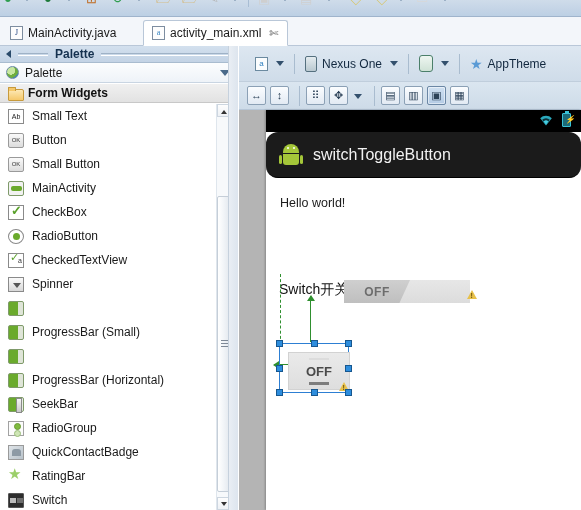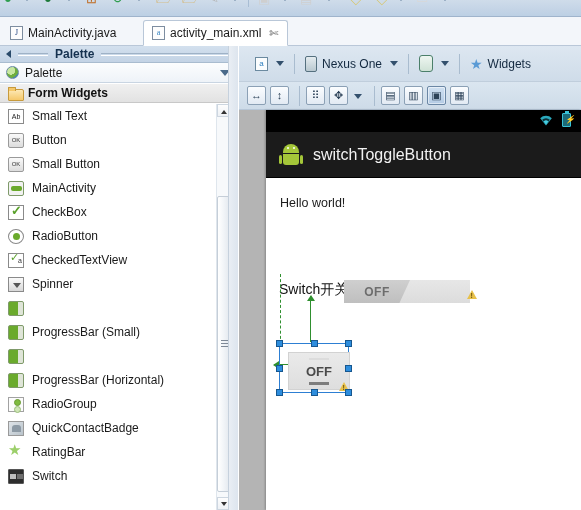--- a/index.html
+++ b/index.html
@@ -240,21 +240,21 @@
   .statusbar {
     height: 22px; background: #000000; position: relative;
   }
   .wifi { position:absolute; right:28px; top:5px; width:14px; height:11px; }
   .batt { position:absolute; right:10px; top:3px; width:9px; height:14px;
     border:1.5px solid #39c2d6; border-radius:1px; background:#1c6a78; }
   .batt:after{content:'';position:absolute;left:2px;top:-3.5px;width:4px;height:2px;background:#39c2d6;}
   .batt i{position:absolute;left:2.5px;top:1px;font-size:8px;color:#b7f0fa;line-height:9px;}
   .actionbar {
     height: 46px; background: #1b1b1b; display:flex; align-items:center;
-    padding-left: 14px; gap: 11px; border-bottom: 1px solid #000;
+    padding-left: 14px; gap: 11px; border-bottom: 1px solid #000; border-radius: 12px;
   }
   .robot { width:22px; height:23px; position: relative; flex:0 0 auto; }
   .robot .head { position:absolute; left:3px; top:1px; width:16px; height:9px;
     background:#a4c639; border-radius:8px 8px 0 0; }
   .robot .body { position:absolute; left:3px; top:11px; width:16px; height:11px;
     background:#a4c639; border-radius:0 0 3px 3px; }
   .robot .ear-l { position:absolute; left:-1px; top:12px; width:3px;height:9px;background:#a4c639;border-radius:2px;}
   .robot .ear-r { position:absolute; right:-1px; top:12px; width:3px;height:9px;background:#a4c639;border-radius:2px;}
   .robot .eye { position:absolute; top:4px; width:2px;height:2px;background:#fff;border-radius:50%;}
   .apptitle { color:#f2f2f2; font-size:16px; font-family:"Liberation Sans",sans-serif; }
@@ -412,20 +412,24 @@
         <span>ProgressBar (Small)</span>
       </div>
       <div class="pal-item">
         <span class="ic ic-pbar"></span>
       </div>
       <div class="pal-item">
         <span class="ic ic-pbar"></span>
         <span>ProgressBar (Horizontal)</span>
       </div>
       <div class="pal-item">
+        <span class="ic ic-seek"></span>
+        <span>SeekBar</span>
+      </div>
+      <div class="pal-item">
         <span class="ic ic-rgroup"></span>
         <span>RadioGroup</span>
       </div>
       <div class="pal-item">
         <span class="ic ic-qcb"></span>
         <span>QuickContactBadge</span>
       </div>
       <div class="pal-item">
         <span class="ic ic-star"></span>
         <span>RatingBar</span>
@@ -471,21 +475,21 @@
       <span class="vsep"></span>
       <div class="tbtn">
         <span style="width:14px;height:17px;border:1.5px solid #4b7f6a;border-radius:3px;background:linear-gradient(to bottom,#eef6f1,#cfe2d6);"></span>
       </div>
       <div class="tbtn">
         <span class="dd-car"></span>
       </div>
       <span class="vsep"></span>
       <div class="tbtn">
         <span class="themeicon">★</span>
-        <span>Widgets</span>
+        <span>AppTheme</span>
       </div>
     </div>
 
     <div class="dtoolbar2">
       <span class="aicon">↔</span>
       <span class="aicon">↕</span>
       <span class="vsep"></span>
       <span class="aicon">⠿</span>
       <span class="aicon">✥</span>
       <span class="aicon plain" style="width:12px;">

